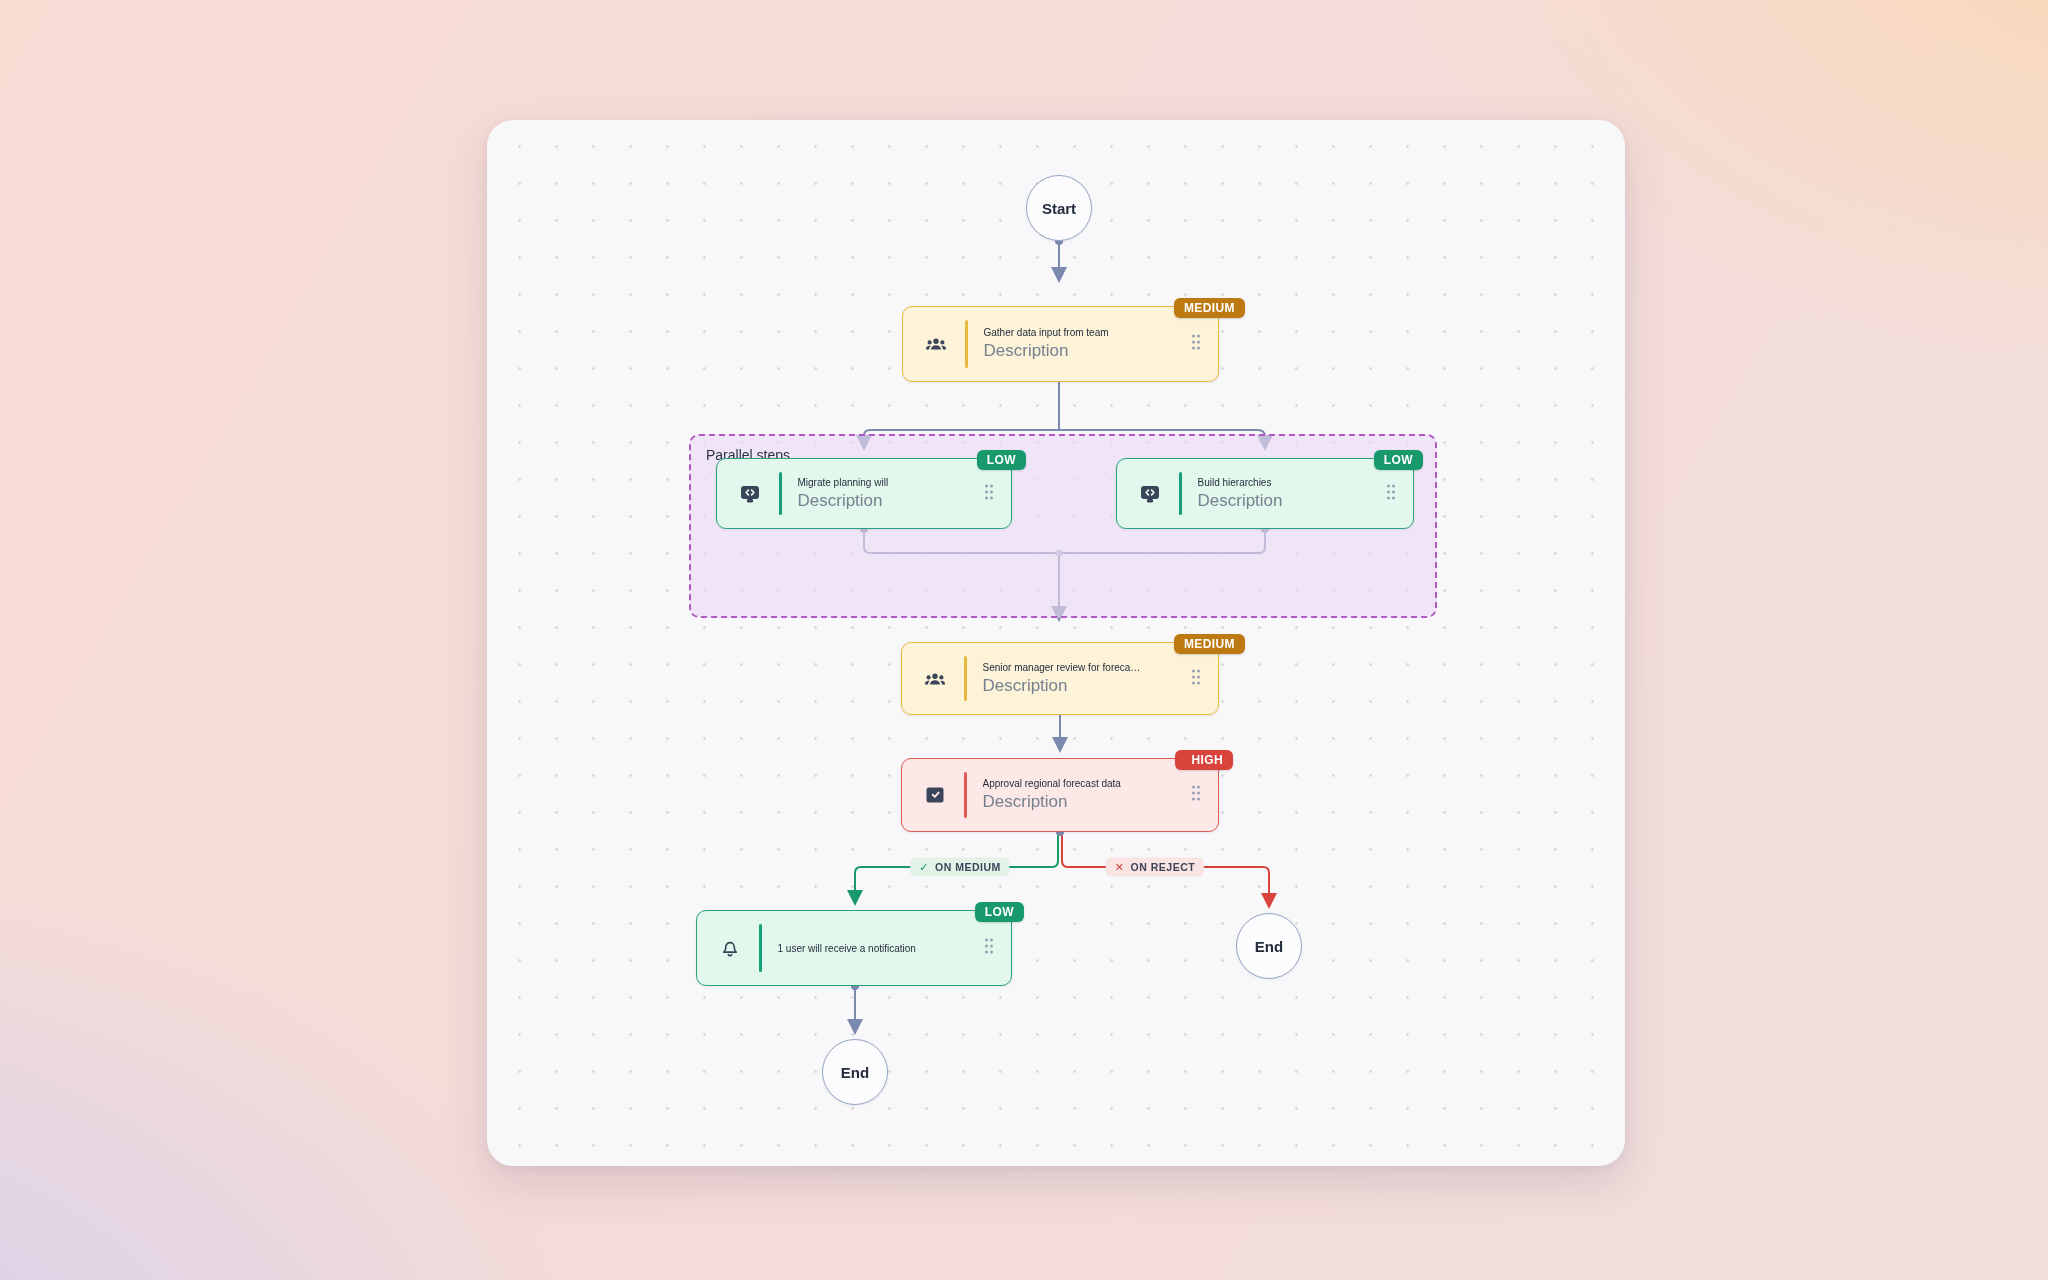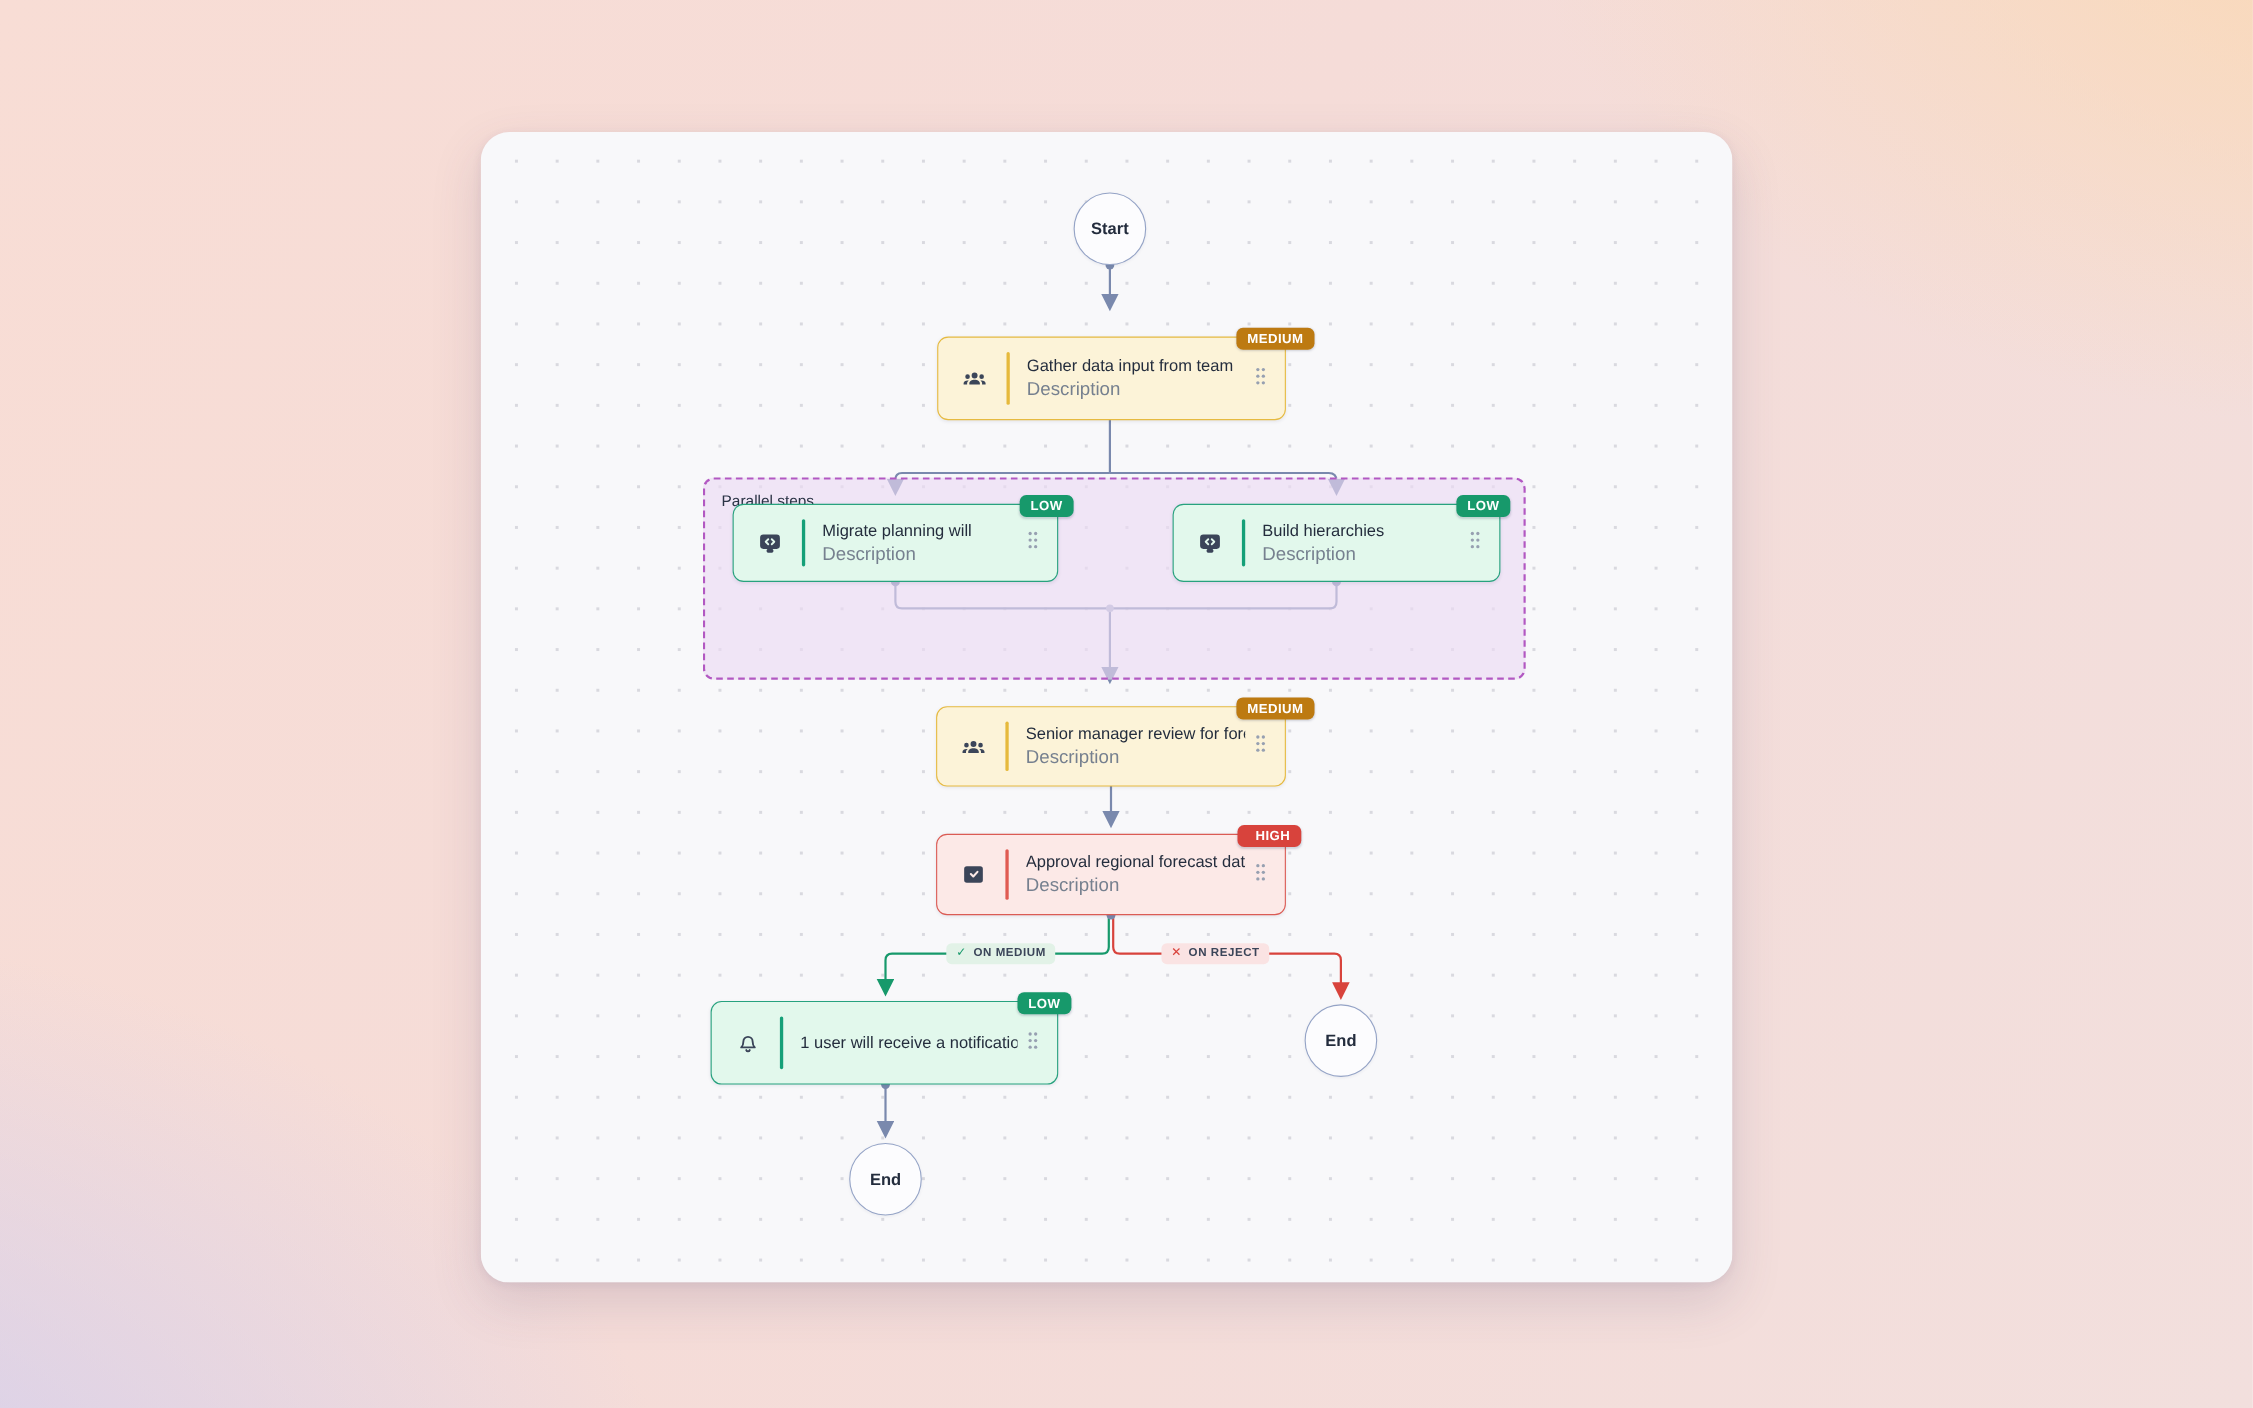--- a/index.html
+++ b/index.html
@@ -5,21 +5,21 @@
   html,body{margin:0;padding:0;}
   body{
     width:2048px;height:1280px;overflow:hidden;position:relative;
     font-family:"Liberation Sans","DejaVu Sans",sans-serif;
     background:
       radial-gradient(1500px 900px at 108% -8%, #fbd8b2 0%, rgba(251,216,178,0) 55%),
       radial-gradient(1400px 950px at -12% 112%, #cfcdf0 0%, rgba(207,205,240,0) 62%),
       linear-gradient(120deg, #f8ddd5 0%, #f5dcd8 45%, #f2dfdd 100%);
   }
   .canvas{
-    position:absolute;left:437px;top:120px;width:1138px;height:1046px;
+    position:absolute;left:487px;top:120px;width:1138px;height:1046px;
     background:#f8f8fa;border-radius:26px;
     box-shadow:0 18px 45px rgba(80,70,110,.16), 0 2px 8px rgba(80,70,110,.08);
     background-image:radial-gradient(#d9d9df 1.3px, transparent 1.5px);
     background-size:37px 37px;background-position:14px 8px;
   }
   .edges{position:absolute;inset:0;pointer-events:none;}
   .terminal{
     position:absolute;width:66px;height:66px;border-radius:50%;
     background:#fcfcfe;border:1.6px solid #94a3c6;
     display:flex;align-items:center;justify-content:center;
@@ -38,21 +38,21 @@
   }
   .node.yellow{background:#fcf3d8;border:1.6px solid #e6ba40;margin-top:16px;}
   .node.green {background:#e2f8ec;border:1.6px solid #27a27e;}
   .node.red   {background:#fce9e7;border:1.6px solid #db5b54;}
   .node .nicon{width:26px;height:26px;flex:0 0 26px;display:flex;align-items:center;justify-content:center;}
   .node .vdiv{width:2.5px;align-self:stretch;margin:13px 0 13px 16px;border-radius:2px;}
   .yellow .vdiv{background:#e6b93c;}
   .green  .vdiv{background:#15a078;}
   .red    .vdiv{background:#e05b52;}
   .node .texts{flex:1;min-width:0;padding-left:16px;display:flex;flex-direction:column;gap:3px;}
-  .node .title{font-size:15px;font-weight:500;color:#242d3d;white-space:nowrap;overflow:hidden;}
+  .node .title{font-size:10px;font-weight:500;color:#242d3d;white-space:nowrap;overflow:hidden;}
   .node .desc{font-size:17px;color:#76808f;}
   .handle{flex:0 0 12px;margin-left:8px;}
   .badge{
     position:absolute;color:#fff;font-size:12px;font-weight:700;letter-spacing:.4px;
     padding:4px 10px;border-radius:6px;line-height:1;box-shadow:0 1px 2px rgba(30,40,80,.18);
   }
   .badge.medium{background:#bd7a11;}
   .badge.low{background:#17996b;margin-left:44px;}
   .badge.high{background:#d8433c;}
   .edge-pill{

